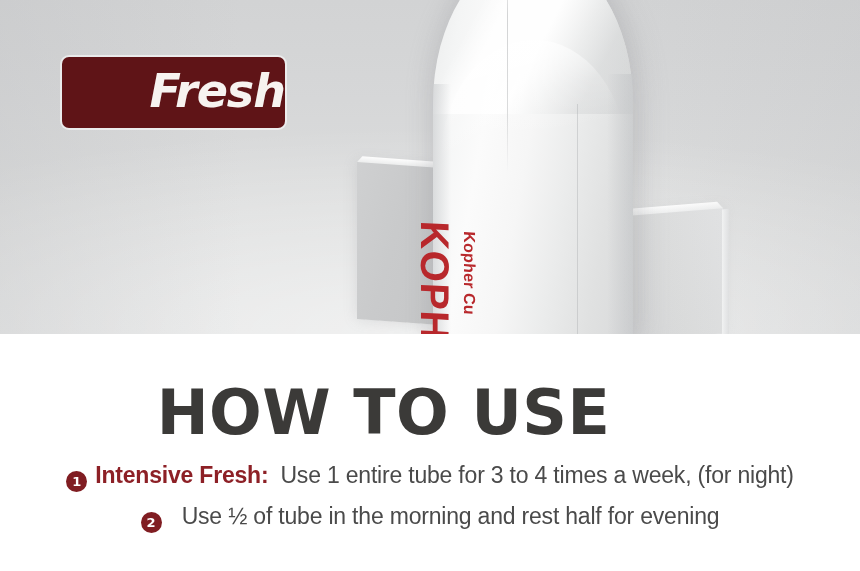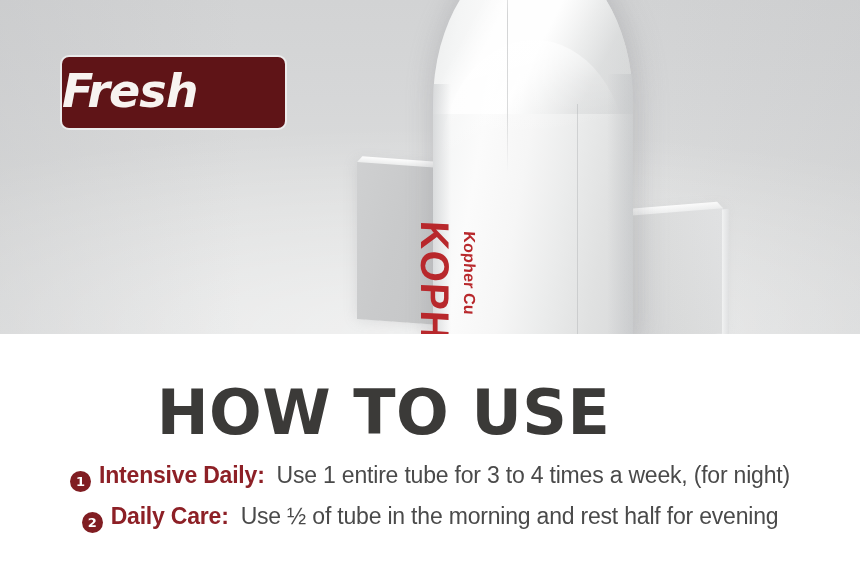--- a/index.html
+++ b/index.html
@@ -204,21 +204,21 @@
     position: absolute;
     left: 62px;
     top: 57px;
     width: 223px;
     height: 71px;
     background: #5f1417;
     border-radius: 7px;
     box-shadow: 0 0 0 2px rgba(255,255,255,0.55);
     display: flex;
     align-items: center;
-    justify-content: flex-start;
+    justify-content: flex-end;
   }
   .badge-label {
     color: #f7f3f0;
     font-family: "DejaVu Sans", sans-serif;
     font-size: 46px;
     font-weight: 700;
     font-style: italic;
     letter-spacing: -1px;
     line-height: 1;
     padding-bottom: 3px;
@@ -326,26 +326,25 @@
   </div>
 
   <div class="lower">
 
     <div class="how-title">HOW TO USE</div>
 
     <div class="steps">
 
       <div class="step">
         <span class="step-num">1</span>
-        <span class="step-name">Intensive Daily:</span>
+        <span class="step-name">Intensive Fresh:</span>
         <span class="step-body">Use 1 entire tube for 3 to 4 times a week, (for night)</span>
       </div>
 
       <div class="step">
         <span class="step-num">2</span>
-        <span class="step-name">Daily Care:</span>
         <span class="step-body wide">Use ½ of tube in the morning and rest half for evening</span>
       </div>
 
     </div>
   </div>
 
 </div>
 
 </body></html>

